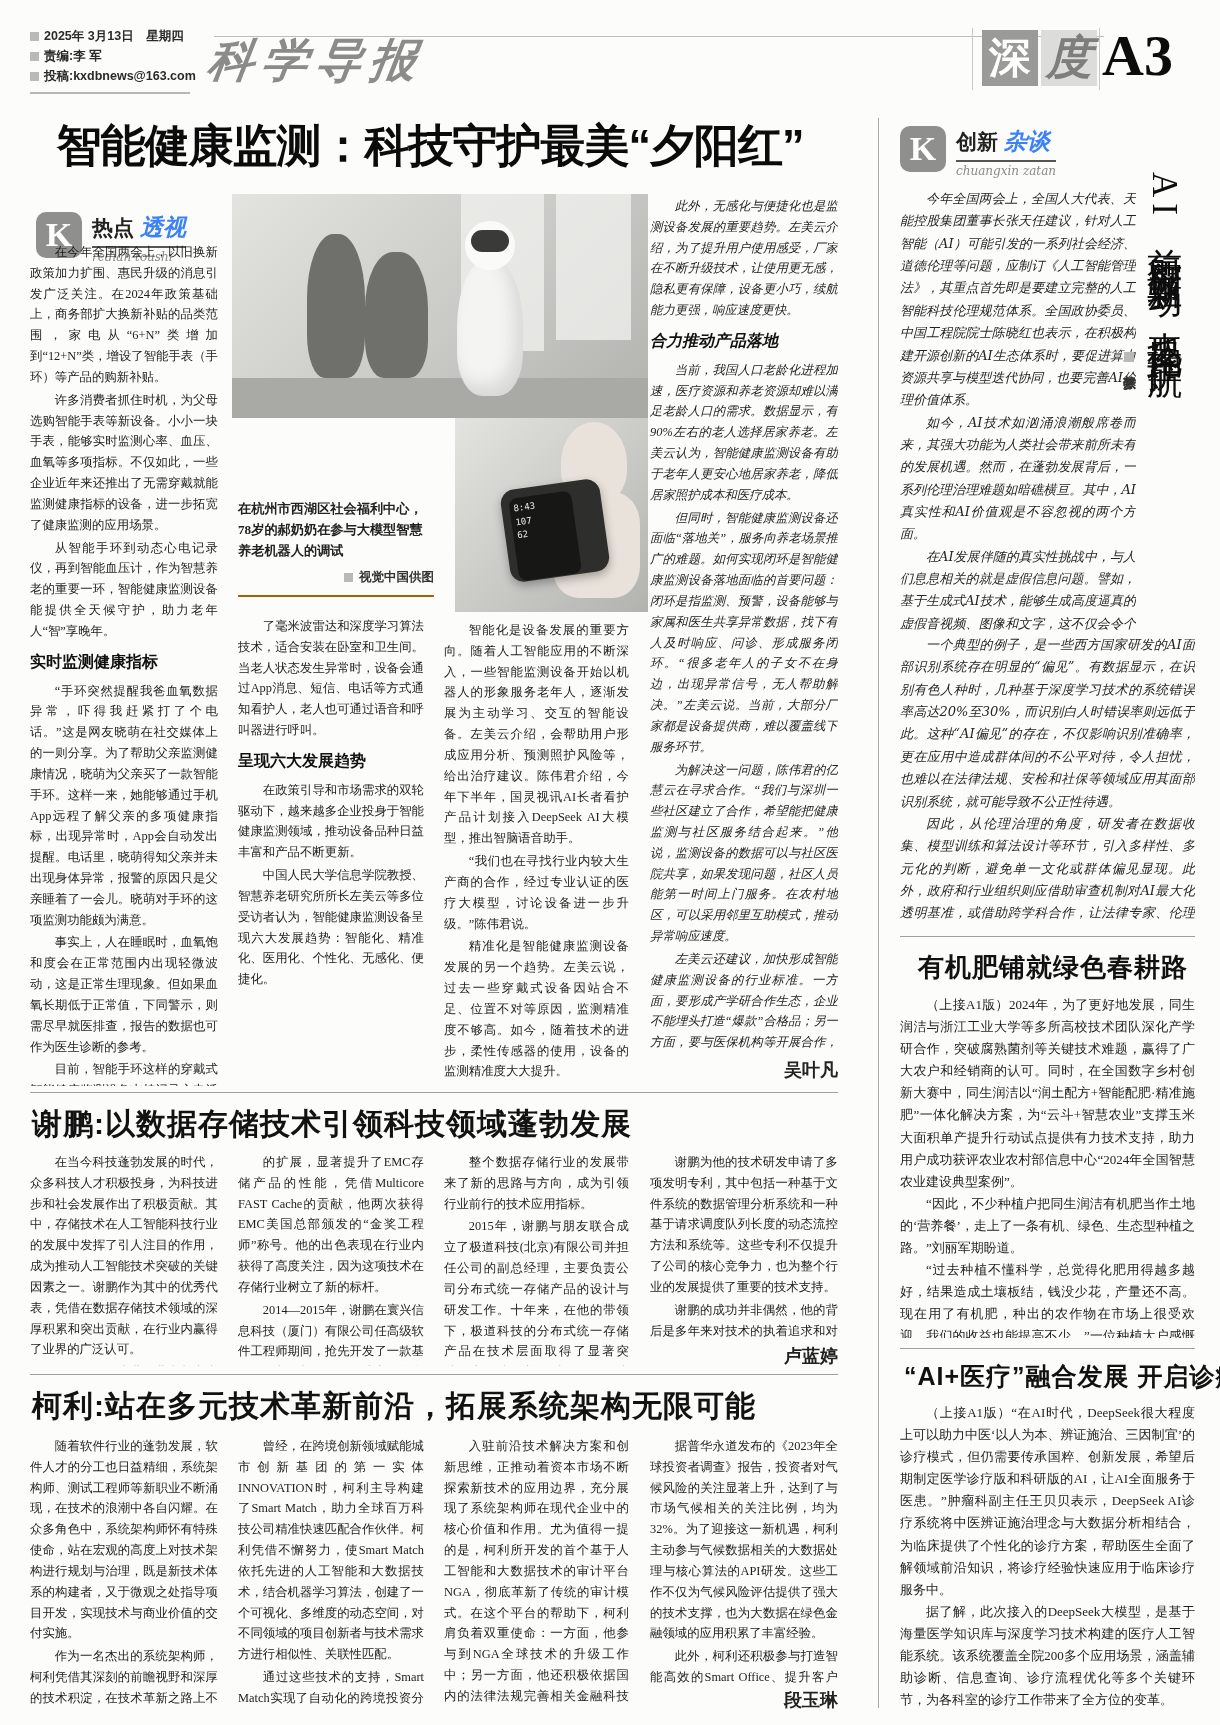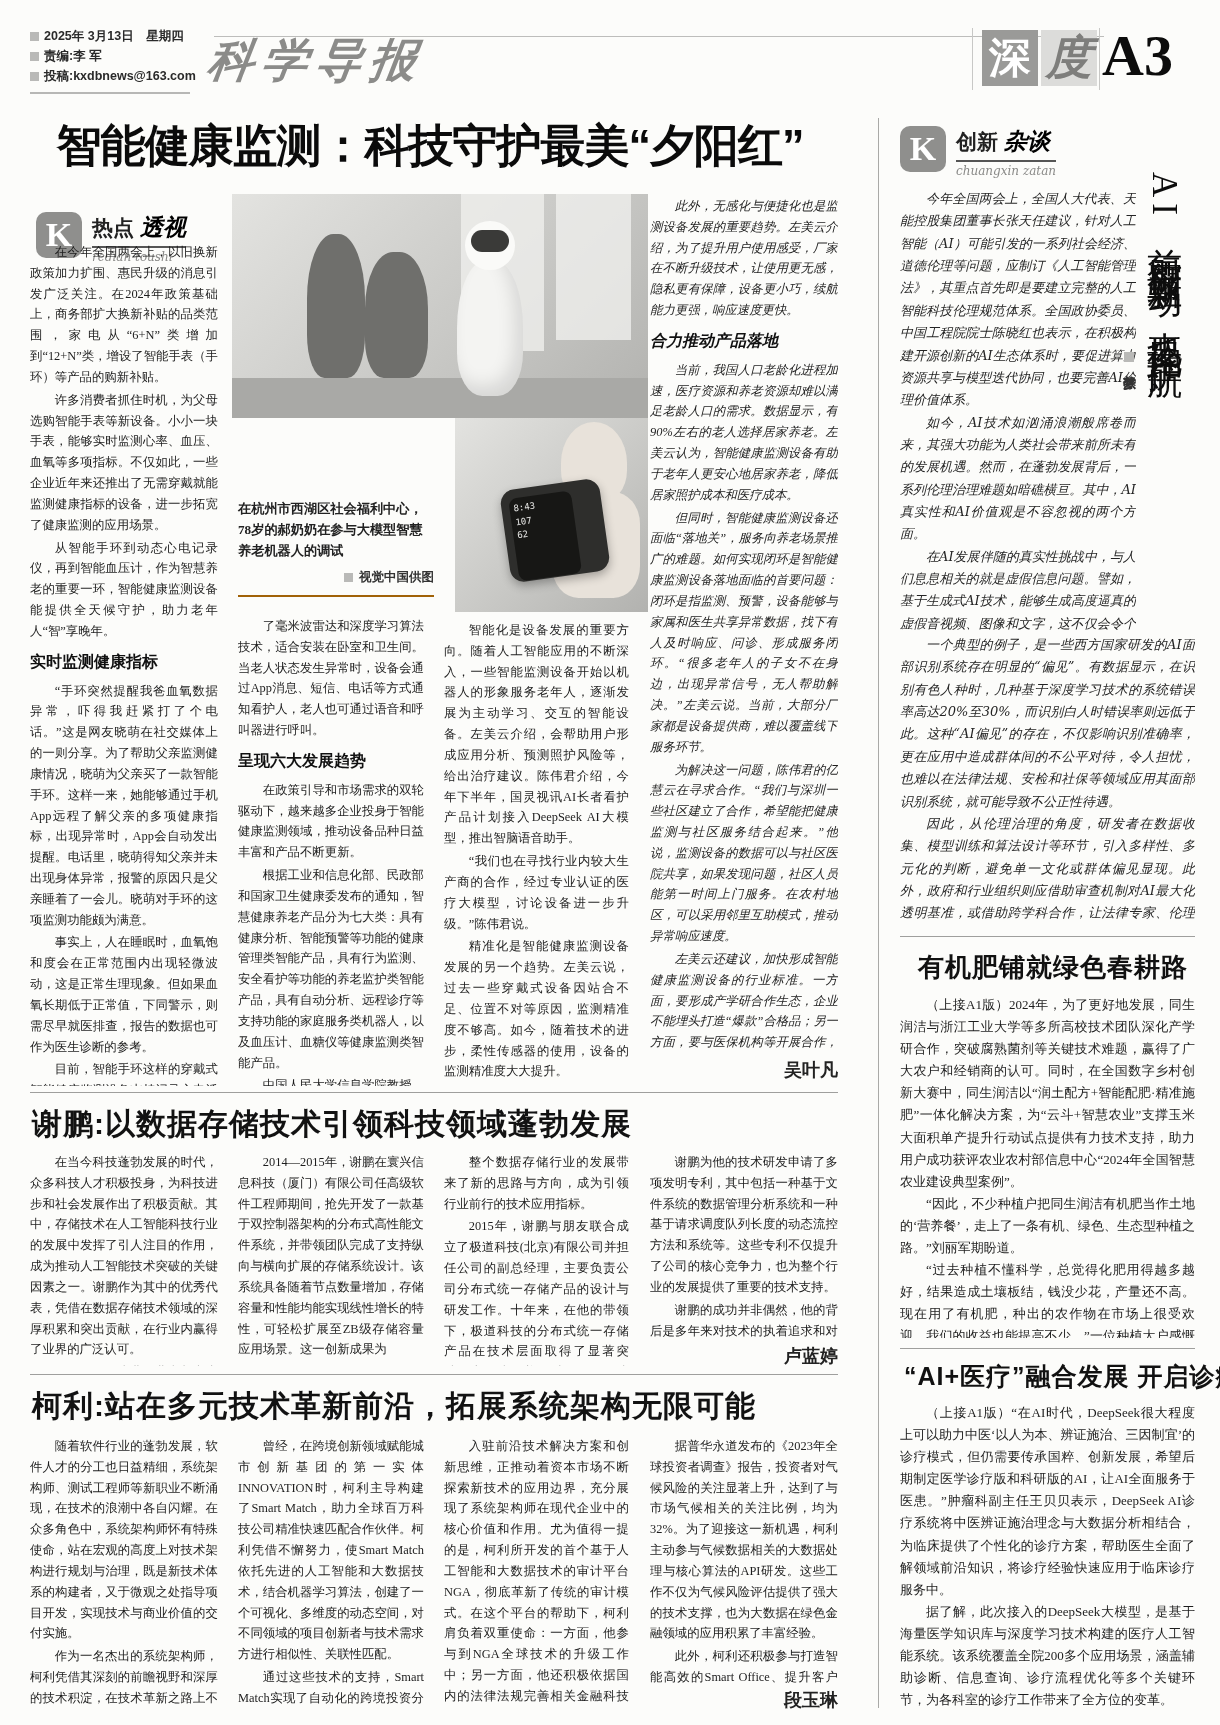--- a/index.html
+++ b/index.html
@@ -30,21 +30,21 @@
   
   .kicker{display:flex;gap:10px;align-items:flex-start;}
   .kbadge{width:46px;height:46px;background:#8f8f8d;border-radius:10px;color:#fff;
           font-family:"Liberation Serif",serif;font-weight:900;font-size:34px;
           display:flex;align-items:center;justify-content:center;flex:0 0 auto;}
   .ktext{border-bottom:0;}
   .ktext .line1{display:flex;align-items:baseline;gap:6px;border-bottom:2px solid #555;
                 padding-bottom:3px;}
   .ktext .t1{font-family:"Liberation Sans",sans-serif;font-weight:900;font-size:21px;color:#222;}
   .ktext .t2{font-family:"DejaVu Serif",serif;font-style:italic;font-weight:700;
-             font-size:23px;color:#000000;}
+             font-size:23px;color:#3b82f6;}
   .ktext .pinyin{font-family:"DejaVu Serif",serif;font-style:italic;font-size:12px;
                  color:#8a8a88;padding-top:2px;}
   
   .main-headline{left:30px;top:116px;width:800px;text-align:center;
      font-family:"Liberation Sans",sans-serif;font-weight:900;font-size:45px;
      letter-spacing:-1px;color:#0b0b0b;white-space:nowrap;}
   .bodycol{overflow:hidden;}
   .bodycol p{margin:0 0 2px 0;font-size:12.4px;line-height:1.68;text-align:justify;
              text-indent:2em;color:#1d1d1d;}
   .bodycol p.subhead{font-family:"Liberation Sans",sans-serif;font-weight:800;
@@ -161,21 +161,20 @@
     <p class="subhead">实时监测健康指标</p>
     <p>“手环突然提醒我爸血氧数据异常，吓得我赶紧打了个电话。”这是网友晓萌在社交媒体上的一则分享。为了帮助父亲监测健康情况，晓萌为父亲买了一款智能手环。这样一来，她能够通过手机App远程了解父亲的多项健康指标，出现异常时，App会自动发出提醒。电话里，晓萌得知父亲并未出现身体异常，报警的原因只是父亲睡着了一会儿。晓萌对手环的这项监测功能颇为满意。</p>
     <p>事实上，人在睡眠时，血氧饱和度会在正常范围内出现轻微波动，这是正常生理现象。但如果血氧长期低于正常值，下同警示，则需尽早就医排查，报告的数据也可作为医生诊断的参考。</p>
     <p>目前，智能手环这样的穿戴式智能健康监测设备支持记录心电活动，核心组件主要分为两类：心电传感器和光电传感器。前者通过电极片与皮肤接触，捕捉人体的心电变化，并通过内置算法分析生成心率数据；后者依据血液和组织对光的吸收程度不同的原理，推算血氧和心率。</p>
   </div>
 <div class="abs bodycol" style="left:238px;top:616px;width:186px;height:470px;">
 
 <p>了毫米波雷达和深度学习算法技术，适合安装在卧室和卫生间。当老人状态发生异常时，设备会通过App消息、短信、电话等方式通知看护人，老人也可通过语音和呼叫器进行呼叫。</p>
     <p class="subhead">呈现六大发展趋势</p>
     <p>在政策引导和市场需求的双轮驱动下，越来越多企业投身于智能健康监测领域，推动设备品种日益丰富和产品不断更新。</p>
-    <p>根据工业和信息化部、民政部和国家卫生健康委发布的通知，智慧健康养老产品分为七大类：具有健康分析、智能预警等功能的健康管理类智能产品，具有行为监测、安全看护等功能的养老监护类智能产品，具有自动分析、远程诊疗等支持功能的家庭服务类机器人，以及血压计、血糖仪等健康监测类智能产品。</p>
     <p>中国人民大学信息学院教授、智慧养老研究所所长左美云等多位受访者认为，智能健康监测设备呈现六大发展趋势：智能化、精准化、医用化、个性化、无感化、便捷化。</p>
   </div>
 <div class="abs bodycol" style="left:444px;top:620px;width:185px;height:466px;">
 
 <p>智能化是设备发展的重要方向。随着人工智能应用的不断深入，一些智能监测设备开始以机器人的形象服务老年人，逐渐发展为主动学习、交互的智能设备。左美云介绍，会帮助用户形成应用分析、预测照护风险等，给出治疗建议。陈伟君介绍，今年下半年，国灵视讯AI长者看护产品计划接入DeepSeek AI大模型，推出智脑语音助手。</p>
     <p>“我们也在寻找行业内较大生产商的合作，经过专业认证的医疗大模型，讨论设备进一步升级。”陈伟君说。</p>
     <p>精准化是智能健康监测设备发展的另一个趋势。左美云说，过去一些穿戴式设备因站合不足、位置不对等原因，监测精准度不够高。如今，随着技术的进步，柔性传感器的使用，设备的监测精准度大大提升。</p>
     <p>“智能健康监测设备正朝着医用化方向发展。”左美云说，很多设备在积极寻求与医疗机构合作。笔者了解到，华为与华中科技大学同济医学院附属同济医院多年医学科开展合作，研究出可穿戴血管健康监测的智能可穿戴设备，它能够早期发现、动态监测心血管疾病风险。</p>
   </div>
 <div class="abs bodycol" style="left:650px;top:196px;width:188px;height:860px;font-style:italic;">
@@ -231,20 +230,21 @@
 
 <div class="abs hrule" style="left:30px;top:1092px;width:808px;"></div>
 <div class="abs b-headline" style="left:32px;top:1104px;">谢鹏:以数据存储技术引领科技领域蓬勃发展</div>
 <div class="abs bodycol" style="left:30px;top:1152px;width:188px;height:214px;">
 
 <p>在当今科技蓬勃发展的时代，众多科技人才积极投身，为科技进步和社会发展作出了积极贡献。其中，存储技术在人工智能科技行业的发展中发挥了引人注目的作用，成为推动人工智能技术突破的关键因素之一。谢鹏作为其中的优秀代表，凭借在数据存储技术领域的深厚积累和突出贡献，在行业内赢得了业界的广泛认可。</p>
     <p>谢鹏2010年毕业于北京邮电大学通信与信息系统专业，由于在校的出色表现，当时全球排名前列的美国信息存储资讯科技公司EMC(易安信)立即招其至中国分公司，担任软件工程师。任职期间，他负责开发Multicore FAST Cache，成功实现了FAST Cache在所有处理器核心上</p>
   </div>
 <div class="abs bodycol" style="left:238px;top:1152px;width:186px;height:214px;">
 
+<p>的扩展，显著提升了EMC存储产品的性能，凭借Multicore FAST Cache的贡献，他两次获得EMC美国总部颁发的“金奖工程师”称号。他的出色表现在行业内获得了高度关注，因为这项技术在存储行业树立了新的标杆。</p>
     <p>2014—2015年，谢鹏在寰兴信息科技（厦门）有限公司任高级软件工程师期间，抢先开发了一款基于双控制器架构的分布式高性能文件系统，并带领团队完成了支持纵向与横向扩展的存储系统设计。该系统具备随着节点数量增加，存储容量和性能均能实现线性增长的特性，可轻松扩展至ZB级存储容量应用场景。这一创新成果为</p>
   </div>
 <div class="abs bodycol" style="left:444px;top:1152px;width:185px;height:214px;">
 
 <p>整个数据存储行业的发展带来了新的思路与方向，成为引领行业前行的技术应用指标。</p>
     <p>2015年，谢鹏与朋友联合成立了极道科技(北京)有限公司并担任公司的副总经理，主要负责公司分布式统一存储产品的设计与研发工作。十年来，在他的带领下，极道科技的分布式统一存储产品在技术层面取得了显著突破，产品线涵盖了对象存储、块存储以及分布式文件存储等多个关键领域、广泛应用于生物信息、理空间、人工智能、网盘存储、云平台、容器后端存储等应用场景。</p>
   </div>
 <div class="abs bodycol" style="left:650px;top:1152px;width:188px;height:190px;">
 
 <p>谢鹏为他的技术研发申请了多项发明专利，其中包括一种基于文件系统的数据管理分析系统和一种基于请求调度队列长度的动态流控方法和系统等。这些专利不仅提升了公司的核心竞争力，也为整个行业的发展提供了重要的技术支持。</p>

